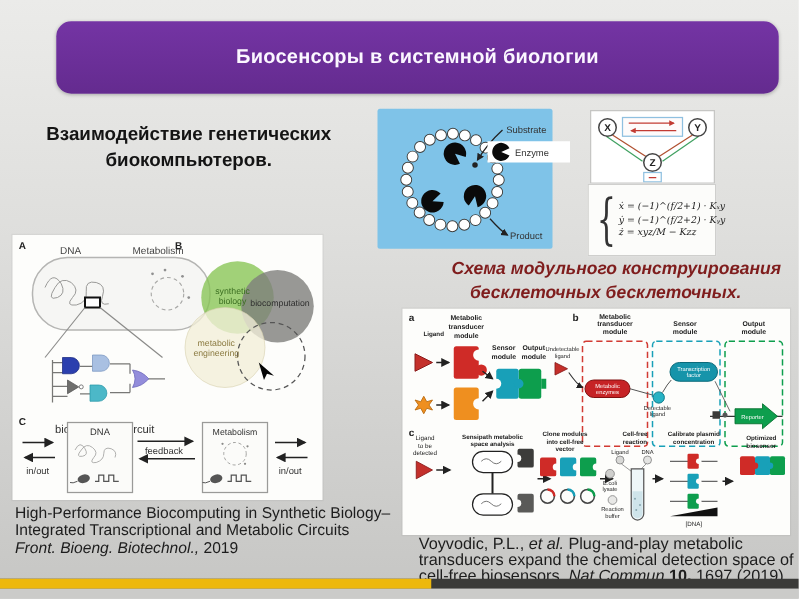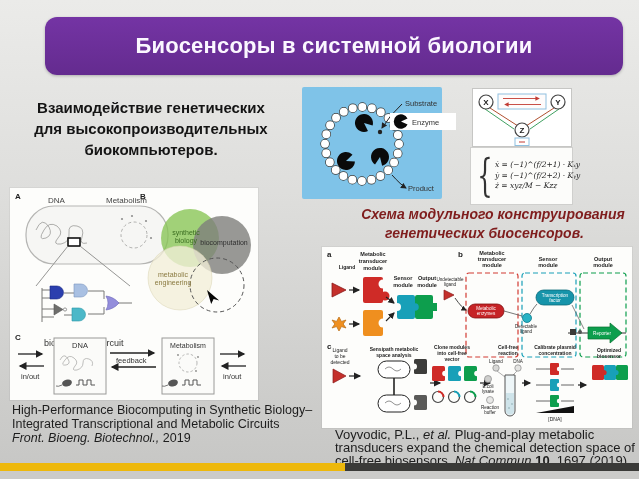--- a/index.html
+++ b/index.html
@@ -7,21 +7,21 @@
     width:639px;height:479px;position:relative;overflow:hidden;
     font-family:"Liberation Sans",sans-serif;
     background:linear-gradient(180deg,#ebebe9 0%,#dededc 40%,#c6c6c4 100%);
   }
   .abs{position:absolute}
   
   .banner{
     left:45px;top:17px;width:578px;height:58px;border-radius:12px;
     background:linear-gradient(180deg,#7434a4,#642b8f);
     display:flex;align-items:center;justify-content:center;
-    color:#fbf7ff;font-size:22px;font-weight:bold;letter-spacing:.2px;
+    color:#fbf7ff;font-size:16px;font-weight:bold;letter-spacing:.2px;
     box-shadow:0 1px 3px rgba(0,0,0,.25);
   }
   
   .cap-left{left:2px;top:97px;width:298px;text-align:center;
     font-weight:bold;font-size:15px;line-height:21px;color:#141414}
   .cap-right{left:337px;top:205px;width:295px;text-align:center;
     font-style:italic;font-weight:bold;font-size:14px;line-height:19px;color:#7f1d1d}
   .cap-right div:first-child{padding-left:17px}
   
   .figbox{background:#fdfdfb;box-shadow:0 0 0 1px rgba(0,0,0,.04)}
@@ -64,21 +64,20 @@
 </style>
 </head>
 <body>
 
 <div class="abs banner">
   <span>Биосенсоры в системной биологии</span>
 </div>
 
 <div class="abs cap-left">
   <div>Взаимодействие генетических</div>
-  <div>для высокопроизводительных</div>
   <div>биокомпьютеров.</div>
 </div>
 
 <div class="abs figbox fig-left">
 <svg width="248" height="212" viewBox="0 0 248 212">
   <defs>
     <marker id="mB" markerWidth="7" markerHeight="7" refX="5" refY="3" orient="auto">
       <path d="M0 0 L6 3 L0 6 Z" fill="#222"></path>
     </marker>
   </defs>
@@ -210,21 +209,21 @@
   <span class="brace">{</span>
   <div class="eqlines">
     <div>ẋ = (−1)^(f/2+1) · Kₓy</div>
     <div>ẏ = (−1)^(f/2+2) · Kᵧy</div>
     <div>ż = xyz/M − Kᴢz</div>
   </div>
 </div>
 
 <div class="abs cap-right">
   <div>Схема модульного конструирования</div>
-  <div>генетических биосенсоров.</div>
+  <div>бесклеточных бесклеточных.</div>
 </div>
 
 <div class="abs figbox fig-mod">
 <svg width="310" height="181" viewBox="0 0 310 181">
   <defs>
     <marker id="mM" markerWidth="7" markerHeight="7" refX="5" refY="3" orient="auto">
       <path d="M0 0 L6 3 L0 6 Z" fill="#222"></path>
     </marker>
   </defs>
 

